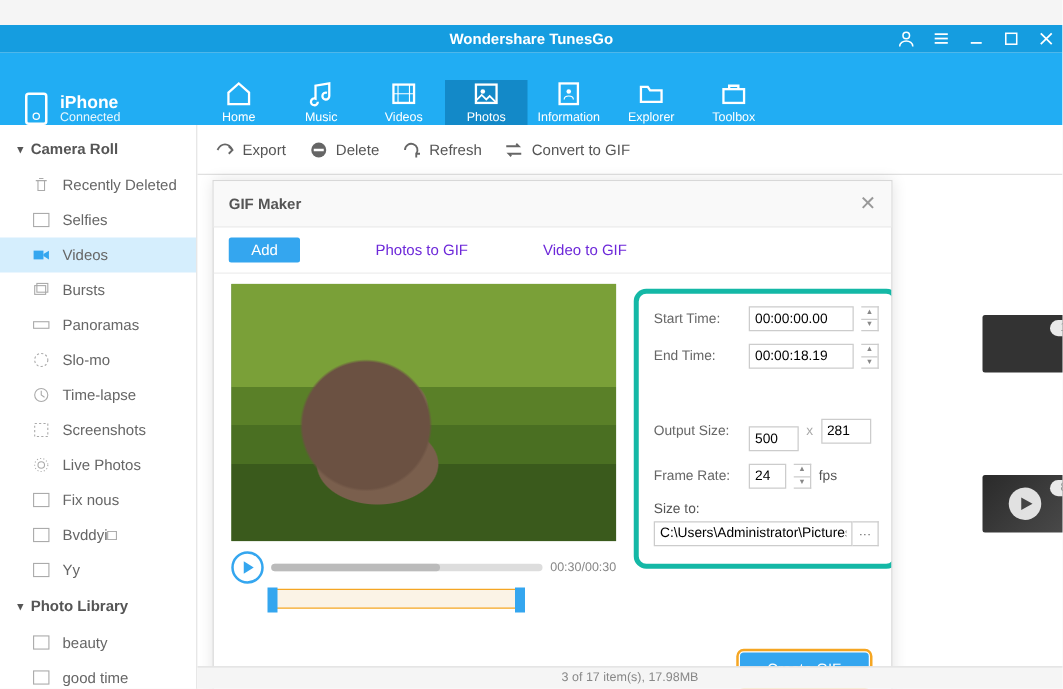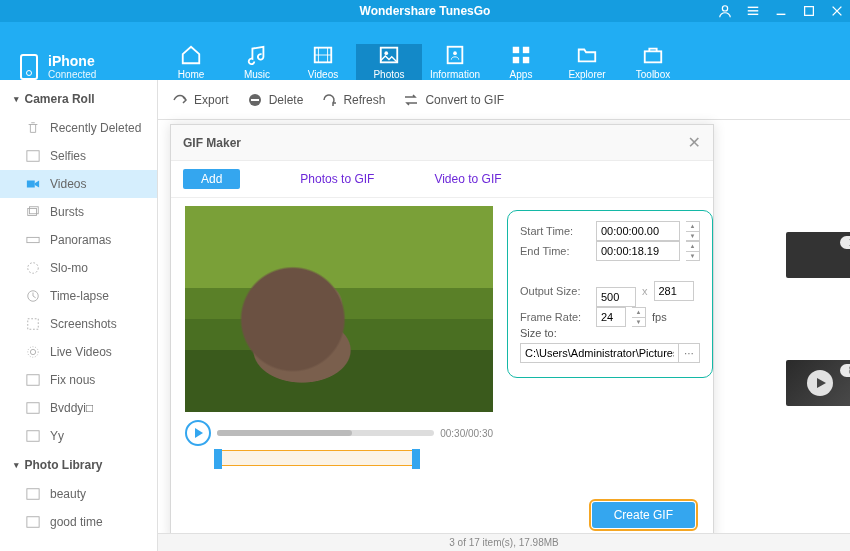--- a/index.html
+++ b/index.html
@@ -1,17 +1,17 @@
 <!DOCTYPE html>
 <html><head>
 <meta charset="utf-8">
 <style>
 * { margin:0; padding:0; box-sizing:border-box; font-family:"Segoe UI",Arial,sans-serif; }
 body { width:850px; height:551px; background:#f5f5f5; overflow:hidden; font-size:12px; color:#555; }
-.titlebar { height:22px; background:#159de0; display:flex; align-items:center; justify-content:center; position:relative; }
+.titlebar { height:22px; background:#159de0; display:flex; align-items:center; justify-content:center; position:relative;margin-top:20px; }
 .titlebar-title { color:#fff; font-size:12px; font-weight:600; }
 .titlebar-controls { position:absolute; right:6px; display:flex; gap:14px; color:#fff; }
 .titlebar-controls span { cursor:pointer; font-size:12px; display:inline-flex; align-items:center; justify-content:center; width:14px; }
 .topnav { height:58px; background:#21adf3; display:flex; align-items:flex-end; }
 .device-box { width:158px; display:flex; align-items:center; padding-left:20px; color:#fff; }
 .device-icon { width:18px; height:26px; border:2px solid #fff; border-radius:3px; margin-right:10px; position:relative; }
 .device-icon:after { content:""; position:absolute; bottom:2px; left:50%; transform:translateX(-50%); width:4px; height:4px; border:1px solid #fff; border-radius:50%; }
 .device-text .name { font-size:14px; font-weight:600; }
 .device-text .status { font-size:10px; opacity:.9; }
 .nav-items { display:flex; }
@@ -57,21 +57,21 @@
 .play-btn { width:26px; height:26px; border:2px solid #34a6ef; border-radius:50%; display:flex; align-items:center; justify-content:center; cursor:pointer; }
 .play-btn:before { content:""; border-style:solid; border-width:5px 0 5px 8px; border-color:transparent transparent transparent #34a6ef; margin-left:2px; }
 .scrubber { flex:1; height:6px; background:#ddd; position:relative; border-radius:3px; }
 .scrub-fill { position:absolute; left:0; top:0; height:100%; width:62%; background:#bbb; border-radius:3px; }
 .time-label { font-size:10px; color:#888; white-space:nowrap; }
 .selection-bar { margin-left:32px; margin-top:4px; width:200px; height:16px; border:1px solid #f5a623; border-radius:2px; background:#fbf3e6; position:relative; }
 .sel-handle { position:absolute; top:-2px; width:8px; height:20px; background:#34a6ef; cursor:ew-resize; }
 .sel-handle.left { left:-4px; }
 .sel-handle.right { right:-4px; }
 .settings-col { flex:1; padding-top:4px; position:relative; }
-.settings-box { border:1px solid #14b8a6; border-radius:10px; padding:10px 12px 14px 12px; display:flex; flex-direction:column; font-size:11px; }
+.settings-box { border:4px solid #14b8a6; border-radius:10px; padding:10px 12px 14px 12px; display:flex; flex-direction:column; gap:10px; font-size:11px; }
 .row { display:flex; align-items:center; gap:6px; }
 .row-label { width:70px; color:#666; }
 .num-input { border:1px solid #ccc; height:20px; padding:0 4px; font-size:11px; }
 .time-input { width:84px; }
 .stepper { width:14px; height:20px; border:1px solid #ccc; border-left:none; display:flex; flex-direction:column; }
 .stepper span { flex:1; font-size:6px; display:flex; align-items:center; justify-content:center; color:#888; cursor:pointer; }
 .stepper span:first-child { border-bottom:1px solid #ccc; }
 .x-sep { color:#aaa; }
 .path-input { width:100%; }
 .path-row { display:flex; gap:0; }
@@ -169,31 +169,20 @@
             <rect x="4" y="3" width="16" height="18" fill="none" stroke="#fff" stroke-width="2"></rect>
             <circle cx="12" cy="10" r="2" fill="#fff"></circle>
             <path d="M8 17c0-2 2-3 4-3s4 1 4 3" fill="none" stroke="#fff"></path>
           </svg>
         </div>
       <span class="nav-label">Information</span>
     </div>
     <div class="nav-item">
       <div class="nav-icon">
           <svg viewBox="0 0 24 24">
-            <rect x="3" y="3" width="7" height="7" fill="#fff"></rect>
-            <rect x="14" y="3" width="7" height="7" fill="#fff"></rect>
-            <rect x="3" y="14" width="7" height="7" fill="#fff"></rect>
-            <rect x="14" y="14" width="7" height="7" fill="#fff"></rect>
-          </svg>
-        </div>
-      <span class="nav-label">Apps</span>
-    </div>
-    <div class="nav-item">
-      <div class="nav-icon">
-          <svg viewBox="0 0 24 24">
             <path d="M3 6h6l2 3h10v10H3z" fill="none" stroke="#fff" stroke-width="2"></path>
           </svg>
         </div>
       <span class="nav-label">Explorer</span>
     </div>
     <div class="nav-item">
       <div class="nav-icon">
           <svg viewBox="0 0 24 24">
             <rect x="3" y="8" width="18" height="12" fill="none" stroke="#fff" stroke-width="2"></rect>
             <path d="M8 8V5h8v3" fill="none" stroke="#fff" stroke-width="2"></path>
@@ -274,21 +263,21 @@
         </span>
         <span>Screenshots</span>
       </div>
     <div class="side-item">
         <span class="icon-box">
           <svg viewBox="0 0 16 16">
             <circle cx="8" cy="8" r="3" fill="none" stroke="#aaa"></circle>
             <circle cx="8" cy="8" r="6" fill="none" stroke="#aaa" stroke-dasharray="1 2"></circle>
           </svg>
         </span>
-        <span>Live Videos</span>
+        <span>Live Photos</span>
       </div>
     <div class="side-item">
         <span class="icon-box">
           <svg viewBox="0 0 16 16">
             <rect x="1" y="2" width="14" height="12" fill="none" stroke="#aaa"></rect>
           </svg>
         </span>
         <span>Fix nous</span>
       </div>
     <div class="side-item">

